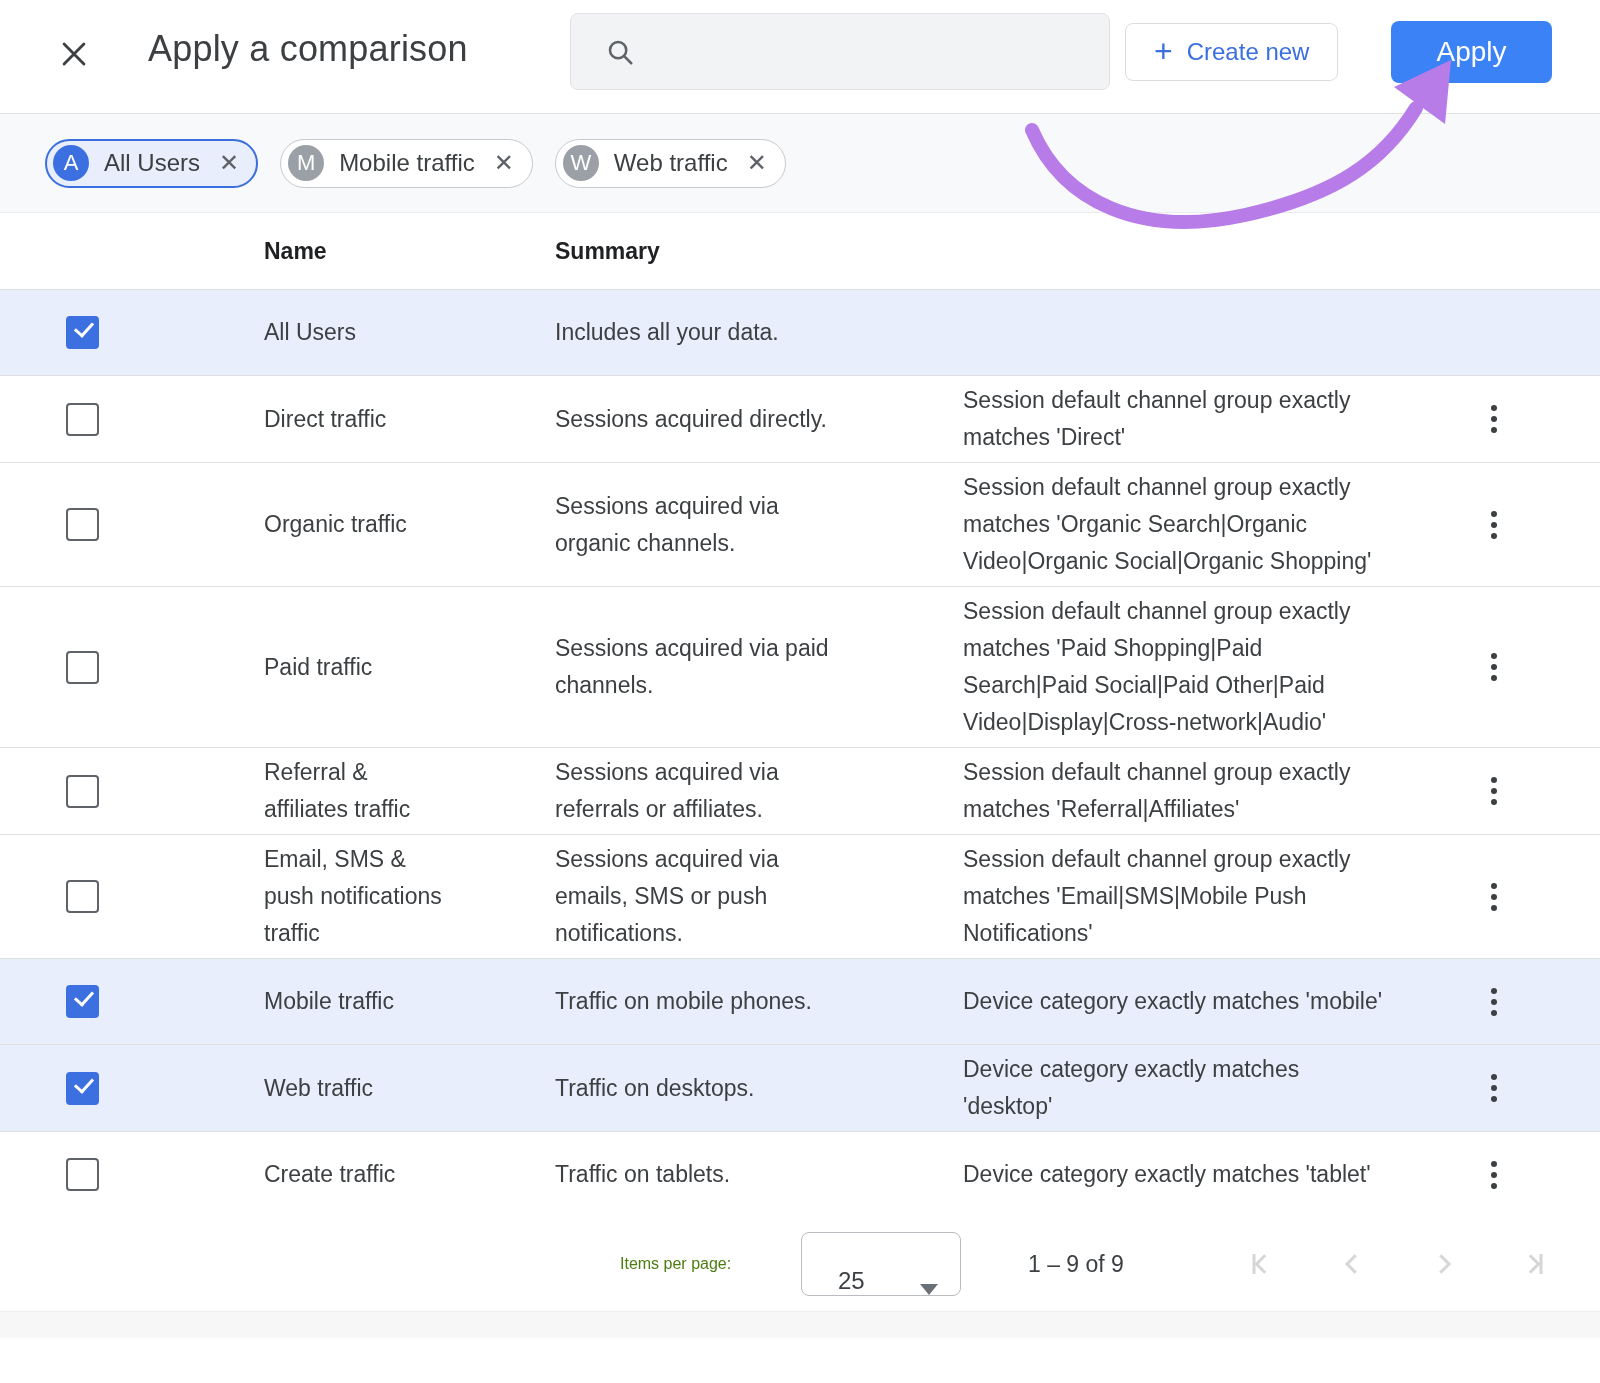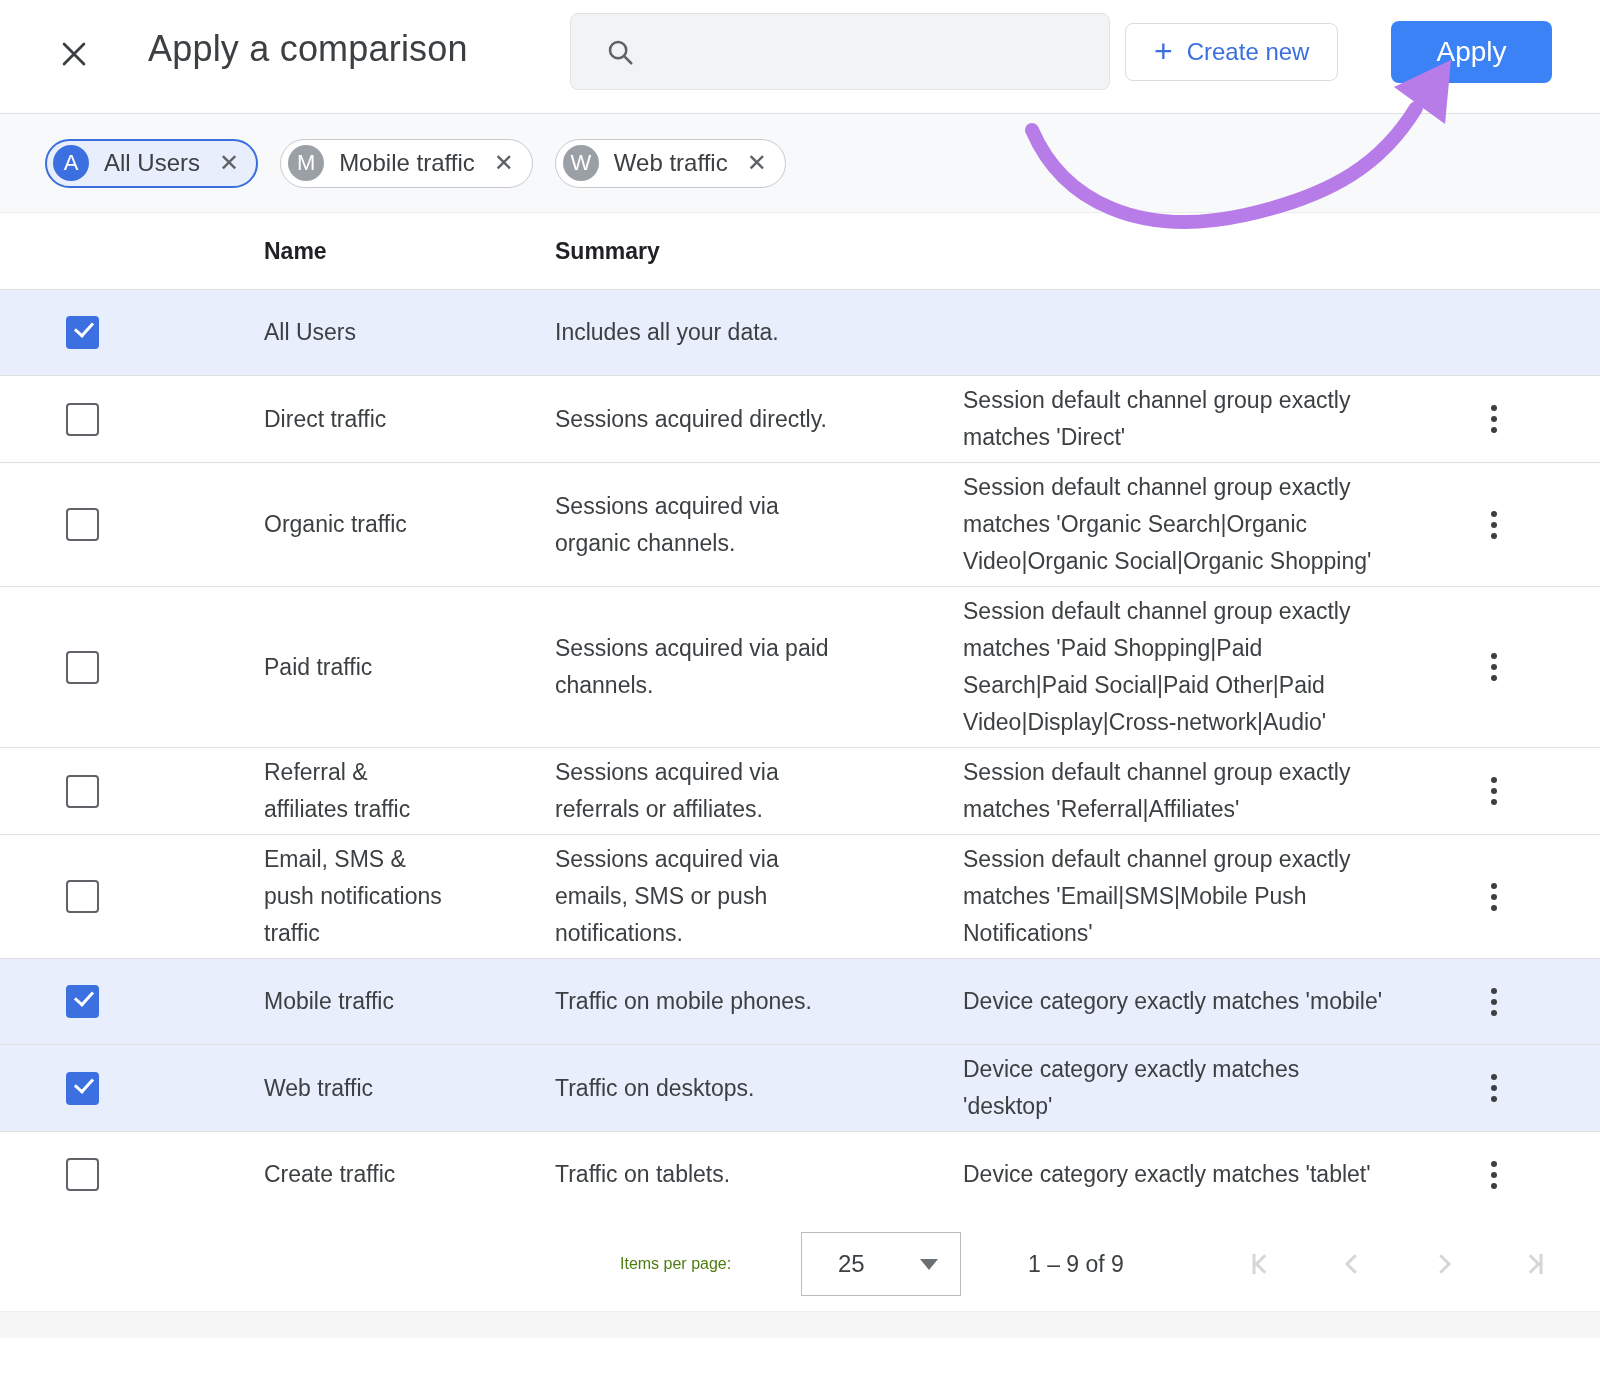--- a/index.html
+++ b/index.html
@@ -57,21 +57,21 @@
   .cb.checked::after { content:""; position:absolute; left:7px; top:4px; width:15px; height:8px;
     border-left:3.5px solid #fff; border-bottom:3.5px solid #fff; transform:rotate(-48deg); }
   .menu-btn { width:48px; height:48px; border:none; background:transparent; cursor:pointer; display:flex;
     flex-direction:column; align-items:center; justify-content:center; gap:5px; }
   .menu-btn i { width:6px; height:6px; border-radius:50%; background:#3c4043; display:block; }
 
   
   .footer { height:94px; display:flex; align-items:center; flex:none; position:relative; }
   .ipp-label { position:absolute; left:620px; font-size:16px; color:#4d7c0f; }
   .ipp-select { position:absolute; left:801px; top:15px; width:160px; height:64px; border:1px solid #b9bcc0;
-    border-radius:0; background:#fff; display:flex; align-items:center; padding:0 22px 0 36px; cursor:pointer; }
+    border-radius:8px; background:#fff; display:flex; align-items:flex-end; padding:0 22px 0 36px; cursor:pointer; }
   .ipp-value { font-size:24px; color:#3c4043; flex:1; }
   .dd-arrow { width:0; height:0; border-left:9px solid transparent; border-right:9px solid transparent;
     border-top:11px solid #6b7075; }
   .range-label { position:absolute; left:1028px; font-size:23px; color:#3c4043; }
   .pager-btn { position:absolute; width:48px; height:48px; top:23px; border:none; background:transparent; cursor:default; }
   .pager-btn svg { width:30px; height:30px; display:block; margin:auto; stroke:#d6d6d6; fill:none; stroke-width:2.4; }
   .pg-first { left:1235px; } .pg-prev { left:1328px; } .pg-next { left:1420px; } .pg-last { left:1512px; }
 
   .bottom-strip { margin-top:auto; height:27px; background:#f7f7f7; border-top:1px solid #eeeeee; flex:none; }
 </style>

